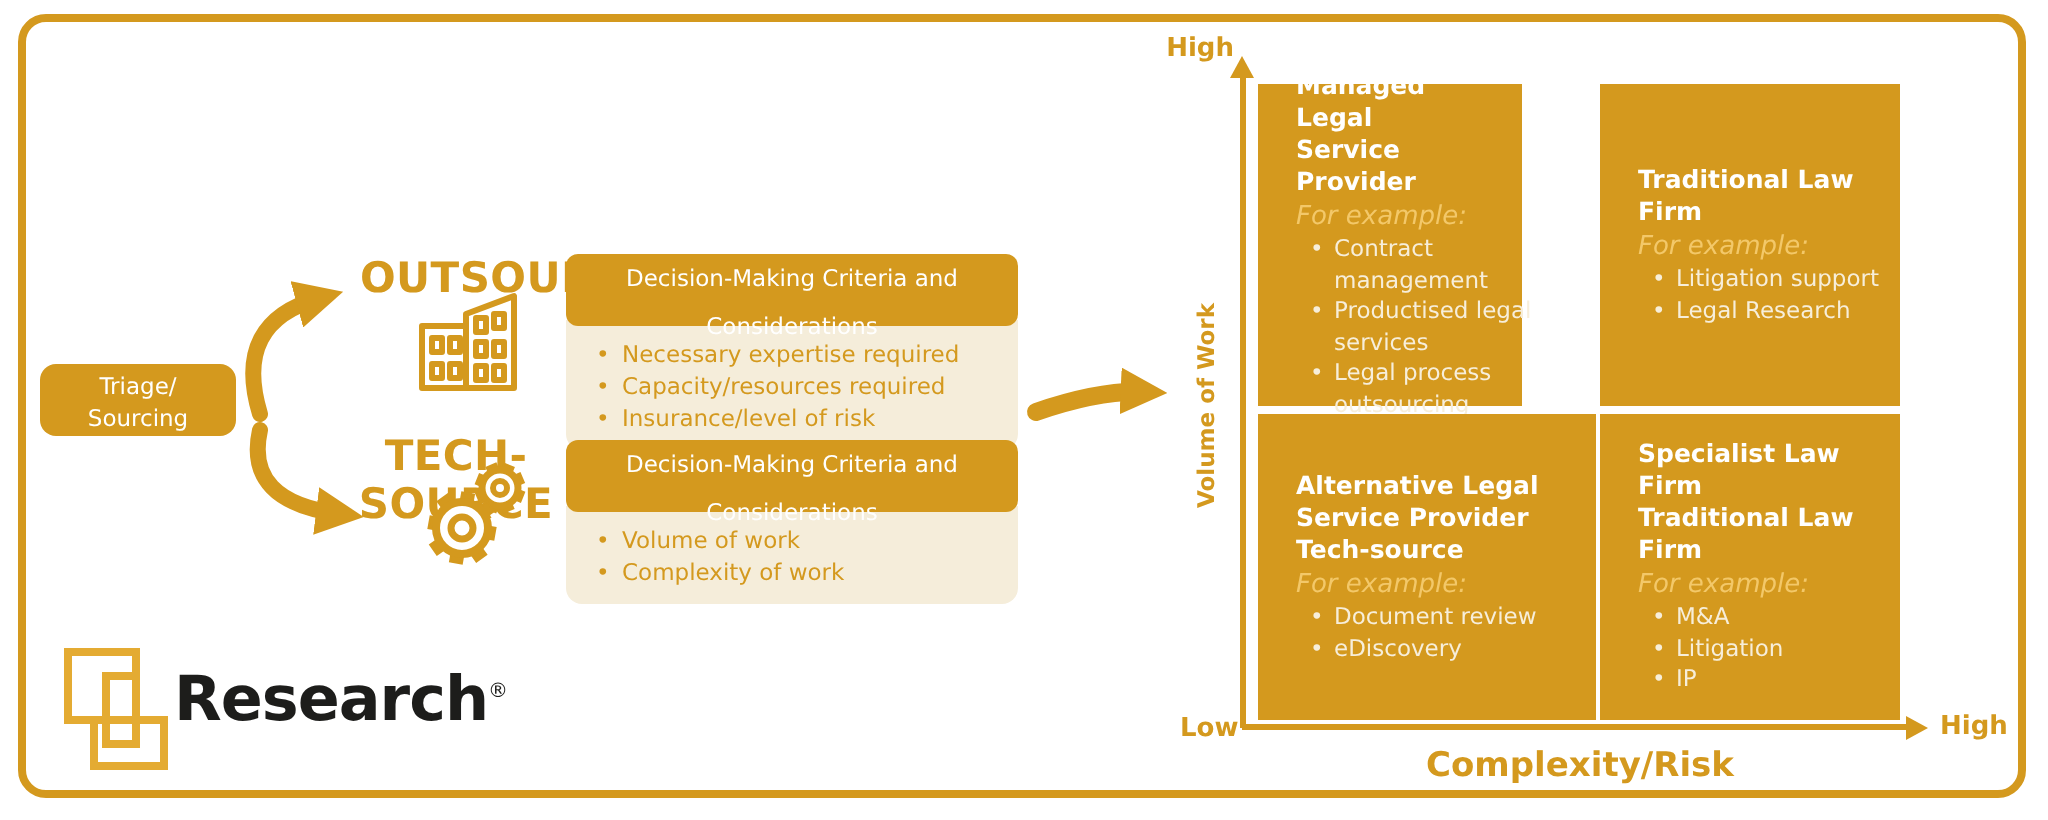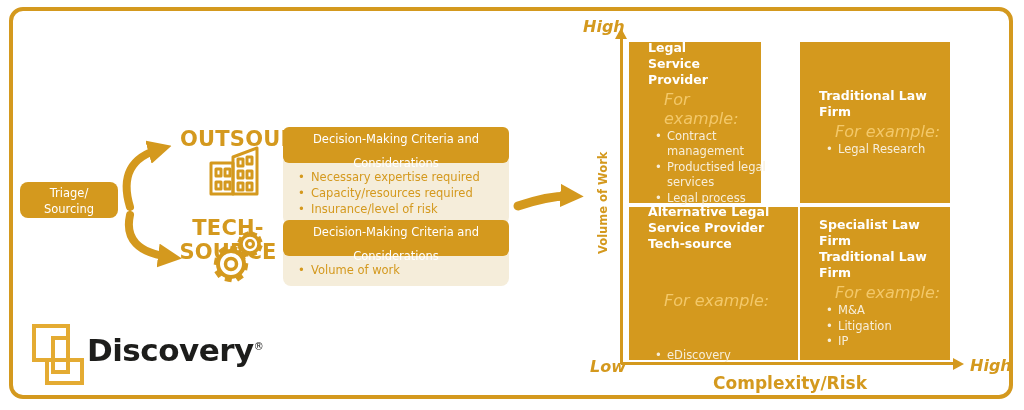--- a/index.html
+++ b/index.html
@@ -30,37 +30,37 @@
   .crit-body li { color:#D4991E; font-size:11.5px; line-height:16px; padding-left:22px; position:relative; }
   .crit-body li::before { content:"•"; position:absolute; left:9px; color:#D4991E; }
 
   
   .y-axis { left:620px; top:38px; width:3px; height:326px; background:#D4991E; }
   .y-arrow { left:615px; top:28px; width:0; height:0; border-left:6px solid transparent;
     border-right:6px solid transparent; border-bottom:11px solid #D4991E; }
   .x-axis { left:621px; top:362px; width:334px; height:3px; background:#D4991E; }
   .x-arrow { left:953px; top:358px; width:0; height:0; border-top:6px solid transparent;
     border-bottom:6px solid transparent; border-left:11px solid #D4991E; }
-  .axis-end { color:#D4991E; font-size:16px; font-style:italic; font-weight:bold; }
+  .axis-end { color:#D4991E; font-size:13px; font-weight:bold; }
   .high-top { left:583px; top:17px; width:34px; text-align:right; }
   .low-label { left:590px; top:357px; width:28px; text-align:right; }
   .high-right { left:970px; top:356px; }
   .x-title { left:690px; top:373px; width:200px; text-align:center; color:#D4991E; font-size:17px; font-weight:bold; }
   .y-title { left:596px; top:143px; height:120px; color:#D4991E; font-size:11.5px; font-weight:bold;
     writing-mode:vertical-rl; transform:rotate(180deg); text-align:center; }
 
   
   .quad { background:#D4991E; display:flex; flex-direction:column; justify-content:center;
     padding-left:19px; padding-right:6px; }
   .q-tl { left:629px; top:42px; width:132px; height:161px; }
   .q-tr { left:800px; top:42px; width:150px; height:161px; }
-  .q-bl { left:629px; top:207px; width:169px; height:153px;gap:37px; }
+  .q-bl { left:629px; top:207px; width:169px; height:153px; }
   .q-br { left:800px; top:207px; width:150px; height:153px; }
   .q-title { color:#fff; font-weight:bold; font-size:12.5px; line-height:1.28; }
-  .q-ex { color:#F3C869; font-style:italic; font-size:16px; margin:2px 0 1px 16px; }
+  .q-ex { color:#F3C869; font-style:italic; font-size:13px; margin:2px 0 1px 0; }
   .quad ul { list-style:none; }
   .quad li { color:#F7EEDA; font-size:11.5px; line-height:15.5px; padding-left:19px; position:relative; }
   .quad li::before { content:"•"; position:absolute; left:7px; color:#F7EEDA; }
 
   
   .logo-text { left:87px; top:332px; color:#1D1D1B; font-weight:bold; font-size:31px; letter-spacing:-.5px; }
   .logo-text sup { font-size:10px; font-weight:normal; vertical-align:super; }
 
   svg { display:block; }
 </style>
@@ -143,20 +143,21 @@
       <li>Insurance/level of risk</li>
     </ul>
   </div>
 </div>
 
 <div class="abs crit crit-2">
   <div class="crit-header">Decision-Making Criteria and Considerations</div>
   <div class="crit-body">
     <ul>
       <li>Volume of work</li>
+      <li>Complexity of work</li>
     </ul>
   </div>
 </div>
 
 <svg class="abs" style="left:512px;top:182px" width="84" height="38" viewBox="0 0 84 38">
   <defs>
     <marker id="ah2" viewBox="0 0 10 10" refX="5" refY="5" markerWidth="2.6" markerHeight="2.6" orient="auto">
       <path d="M0,0 L10,5 L0,10 z" fill="#D4991E"></path>
     </marker>
   </defs>
@@ -186,32 +187,34 @@
     <li>Legal process outsourcing</li>
   </ul>
 </div>
 
 <div class="abs quad q-tr">
   <div class="q-title">
     <div>Traditional Law Firm</div>
   </div>
   <div class="q-ex">For example:</div>
   <ul>
+    <li>Litigation support</li>
     <li>Legal Research</li>
   </ul>
 </div>
 
 <div class="abs quad q-bl">
   <div class="q-title">
     <div>Alternative Legal</div>
     <div>Service Provider</div>
     <div>Tech-source</div>
   </div>
   <div class="q-ex">For example:</div>
   <ul>
+    <li>Document review</li>
     <li>eDiscovery</li>
   </ul>
 </div>
 
 <div class="abs quad q-br">
   <div class="q-title">
     <div>Specialist Law Firm</div>
     <div>Traditional Law Firm</div>
   </div>
   <div class="q-ex">For example:</div>
@@ -223,14 +226,14 @@
 </div>
 
 <svg class="abs" style="left:30px;top:322px" width="56" height="66" viewBox="0 0 56 66">
   <g fill="none" stroke="#E4AB32" stroke-width="4">
     <rect x="4" y="4" width="34" height="34"></rect>
     <rect x="23" y="16" width="15" height="34"></rect>
     <rect x="17" y="38" width="35" height="23"></rect>
   </g>
 </svg>
 <div class="abs logo-text">
-  <span>Discovery</span><sup>®</sup>
+  <span>Research</span><sup>®</sup>
 </div>
 
 </body></html>

